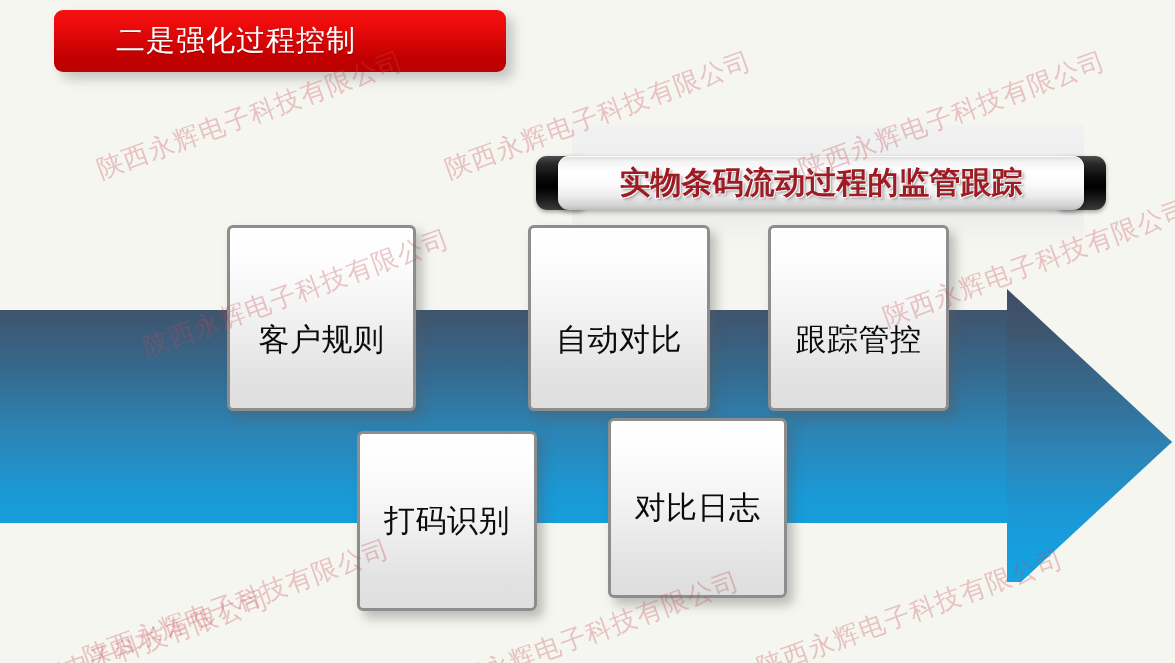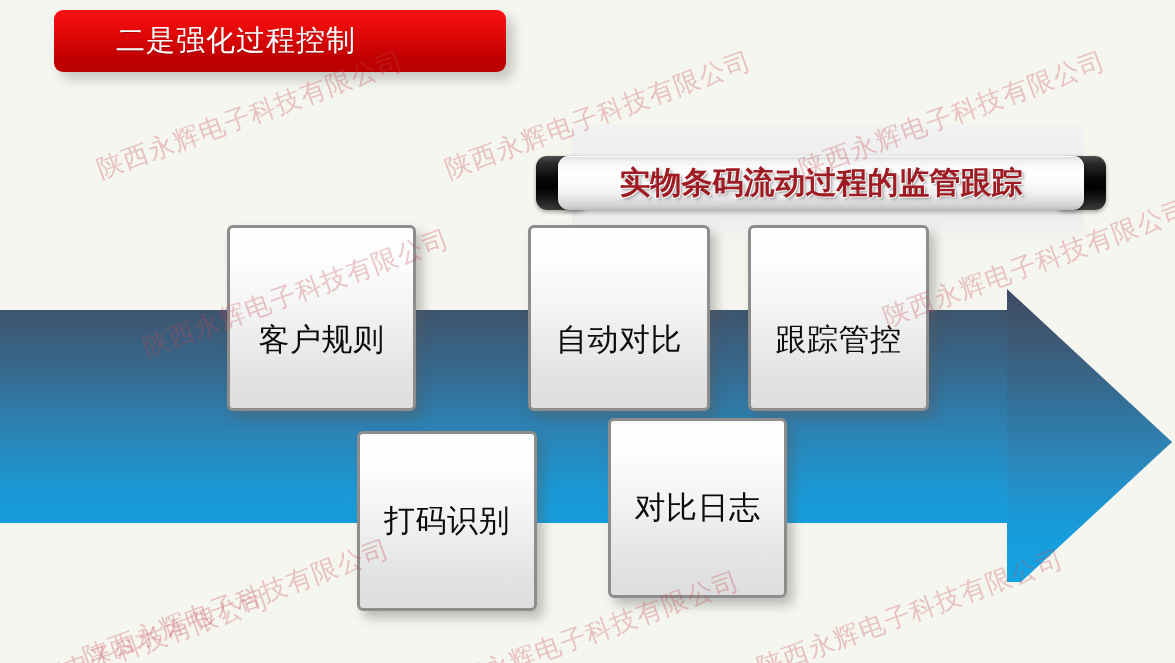--- a/index.html
+++ b/index.html
@@ -180,21 +180,21 @@
     font-size: 31px;
     font-weight: 400;
     letter-spacing: 0.5px;
     white-space: nowrap;
   }
   
   .pbox.top .pbox-label { transform: translateY(22px); }
 
   #box-0 { left: 227px; top: 225px; width: 183px; height: 180px; }
   #box-1 { left: 489px; top: 225px; width: 176px; height: 180px; margin-left: 39px; }
-  #box-2 { left: 748px; top: 225px; width: 175px; height: 180px; font-family: Liberation Serif, serif; }
+  #box-2 { left: 768px; top: 225px; width: 175px; height: 180px; font-family: Liberation Serif, serif; }
   #box-3 { left: 357px; top: 431px; width: 174px; height: 174px; }
   #box-4 { left: 608px; top: 418px; width: 173px; height: 174px; }
 </style>
 </head>
 <body>
 
 <div id="slide">
 
   <div id="arrow-wrap">
     <svg width="1175" height="300" viewBox="0 0 1175 300" xmlns="http://www.w3.org/2000/svg">

